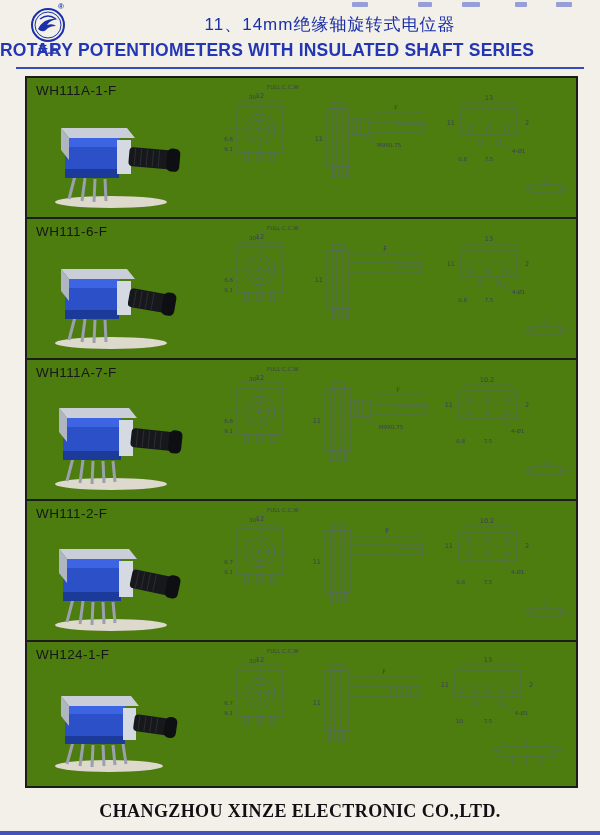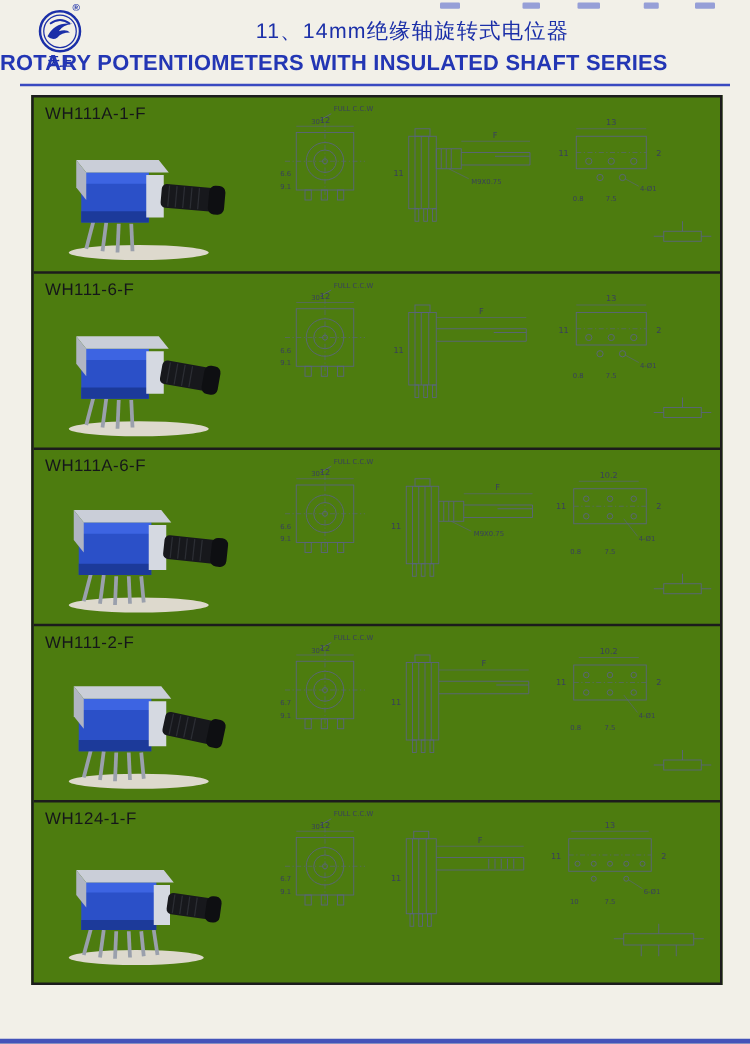--- a/index.html
+++ b/index.html
@@ -234,21 +234,21 @@
         <text x="290" y="82" text-anchor="middle" class="sm">7.5</text>
         <text x="268" y="82" text-anchor="end" class="sm">0.8</text>
         <rect x="332" y="106" width="30" height="8"></rect>
           <line x1="324" y1="110" x2="332" y2="110"></line>
           <line x1="362" y1="110" x2="370" y2="110"></line>
           <line x1="347" y1="106" x2="347" y2="98"></line>
       </svg>
     </div>
 
     <div class="row">
-      <div class="model">WH111A-6-F</div>
+      <div class="model">WH111A-7-F</div>
       <svg class="photo" width="150" height="112" viewBox="0 0 150 112">
         <ellipse cx="72" cy="102" rx="56" ry="6" fill="#ddd9cd"></ellipse>
         <g stroke="#9aa0ac" stroke-width="3">
             <line x1="34" y1="76" x2="28" y2="99"></line>
             <line x1="44" y1="78" x2="41" y2="101"></line>
             <line x1="54" y1="79" x2="53" y2="102"></line>
             <line x1="64" y1="79" x2="65" y2="101"></line>
             <line x1="74" y1="79" x2="76" y2="100"></line>
           </g>
         <rect x="24" y="36" width="58" height="42" fill="#2b50c8"></rect>
@@ -505,15 +505,16 @@
         <line x1="292" y1="108" x2="300" y2="108"></line>
           <line x1="356" y1="108" x2="364" y2="108"></line>
         <line x1="314" y1="113" x2="314" y2="122"></line>
           <line x1="328" y1="113" x2="328" y2="122"></line>
           <line x1="342" y1="113" x2="342" y2="122"></line>
         <line x1="328" y1="104" x2="328" y2="96"></line>
       </svg>
     </div>
   </div>
 
+  <div class="footer-company">CHANGZHOU XINZE ELECTRONIC CO.,LTD.</div>
   <div class="bottom-strip"></div>
 
 </div>
 
 </body></html>

